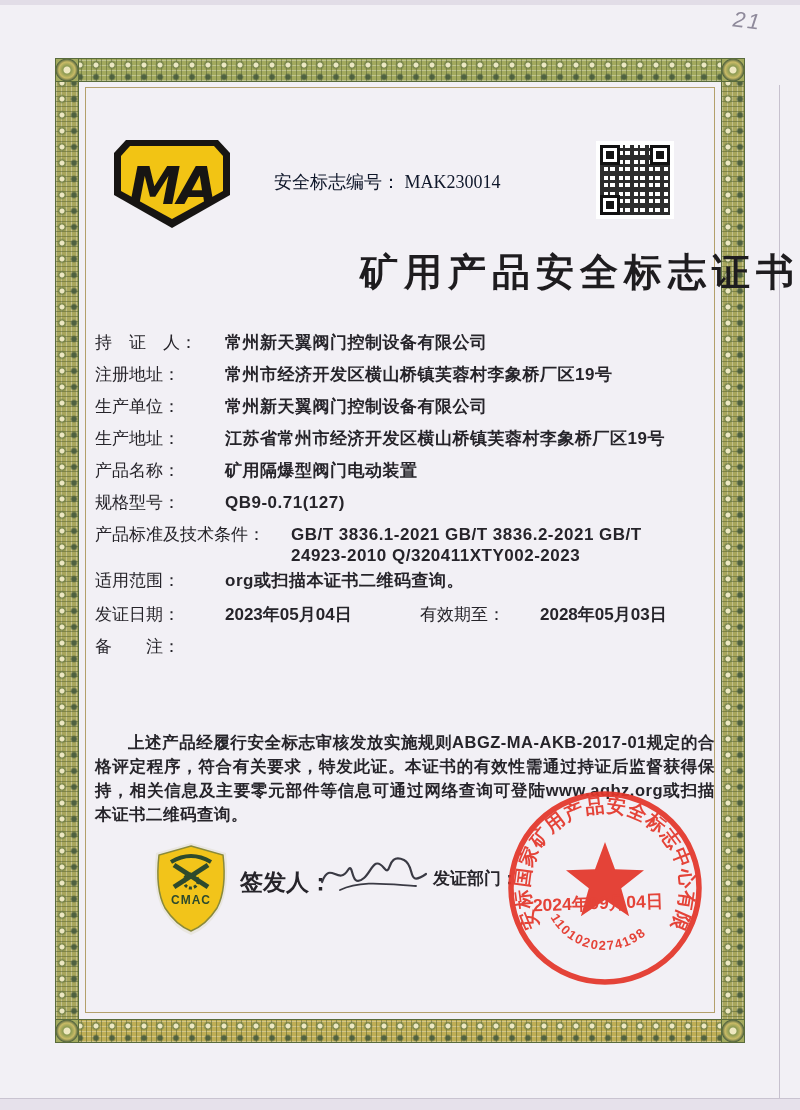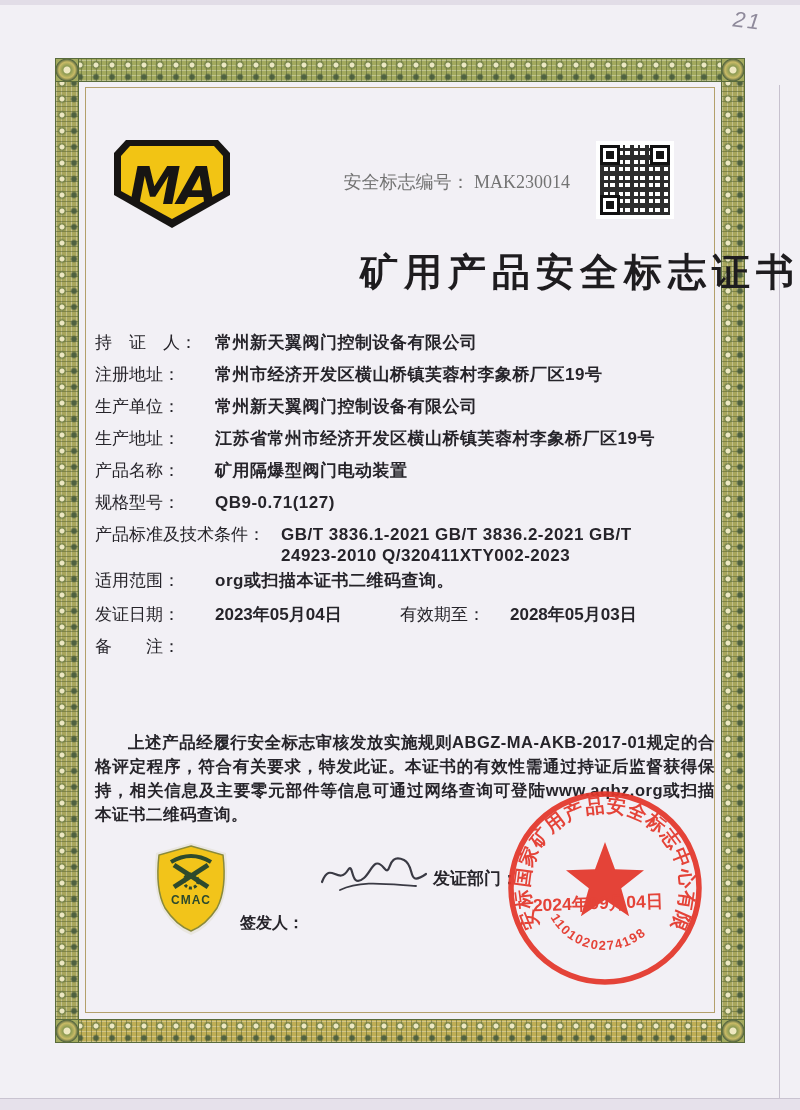--- a/index.html
+++ b/index.html
@@ -31,50 +31,50 @@
   .band-bottom{left:55px;top:1019px;right:55px;height:24px;background-color:#bfae55 !important;}
   .band-left{left:55px;top:58px;width:24px;height:985px;}
   .band-right{left:721px;top:58px;width:24px;height:985px;}
   .corner{position:absolute;width:24px;height:24px;border:1px solid #596b3c;box-sizing:border-box;
       background:radial-gradient(circle,#eee8c0 3px,#8b9a52 4px,#c9bb66 8px,#55663f 11px,#a3aa5e 12px);}
   .inner-frame{position:absolute;left:85px;top:87px;right:85px;bottom:97px;border:1px solid #b3a06b;}
 
   
   .ma-logo{position:absolute;left:112px;top:138px;}
   .cert-no{position:absolute;left:230px;top:170px;width:340px;font-family:"Liberation Serif",serif;
-      font-size:18px;color:#737373;text-align:right;white-space:nowrap;}
+      font-size:18px;color:#0f172a;text-align:left;white-space:nowrap;padding-left:44px;}
   .qr{position:absolute;left:596px;top:141px;width:78px;height:78px;background:#fff;padding:2px;box-sizing:border-box;}
   .qr-noise{position:absolute;inset:4px;opacity:.92;background:
       repeating-linear-gradient(90deg,#1b1b1b 0 4px,transparent 4px 8px,#1b1b1b 8px 10px,transparent 10px 15px),
       repeating-linear-gradient(0deg,#1b1b1b 0 3px,transparent 3px 7px,#1b1b1b 7px 12px,transparent 12px 16px);}
   .finder{position:absolute;width:20px;height:20px;background:#fff;border:3px solid #111;box-sizing:border-box;}
   .finder::after{content:"";position:absolute;inset:3px;background:#111;}
   .f-tl{left:4px;top:4px;} .f-tr{right:4px;top:4px;} .f-bl{left:4px;bottom:4px;}
 
   .title{position:absolute;left:0;right:0;top:247px;text-align:right;font-size:38px;font-weight:bold;
       color:#1e1c1f;letter-spacing:6px;}
 
   
   .fields{position:absolute;left:95px;top:332px;width:620px;font-size:17px;color:#26242a;}
-  .row{display:flex;line-height:22px;margin-bottom:10px;}
+  .row{display:flex;line-height:22px;margin-bottom:10px;gap:10px;}
   .row .lab{flex:none;width:120px;white-space:pre;}
   .row .val{font-weight:bold;letter-spacing:.5px;}
   .row.std{margin-bottom:4px;}
   .row.std .lab{width:auto;margin-right:16px;white-space:nowrap;}
   .row.std .val{width:408px;line-height:21px;}
   .row.dates .val1{width:185px;font-weight:bold;}
   .row.dates .lab2{flex:none;width:110px;white-space:pre;}
   .row.dates .val2{font-weight:bold;}
 
   .paragraph{position:absolute;left:95px;top:730px;width:620px;font-size:16.5px;line-height:24px;
       font-weight:bold;color:#26242a;text-align:justify;text-indent:2em;letter-spacing:.5px;}
 
   
   .cmac{position:absolute;left:147px;top:840px;}
-  .signer-label{position:absolute;left:240px;top:867px;font-size:16px;font-weight:bold;color:#26242a;margin-top:46px;}
+  .signer-label{position:absolute;left:240px;top:867px;font-size:23px;font-weight:bold;color:#26242a;}
   .signature{position:absolute;left:316px;top:840px;}
   .dept-label{position:absolute;left:433px;top:867px;font-size:17px;font-weight:bold;color:#26242a;}
   .seal{position:absolute;left:500px;top:788px;opacity:.93;}
 </style>
 </head>
 <body>
 
 <div class="page">
 
   <div class="scan-top-band"></div>

